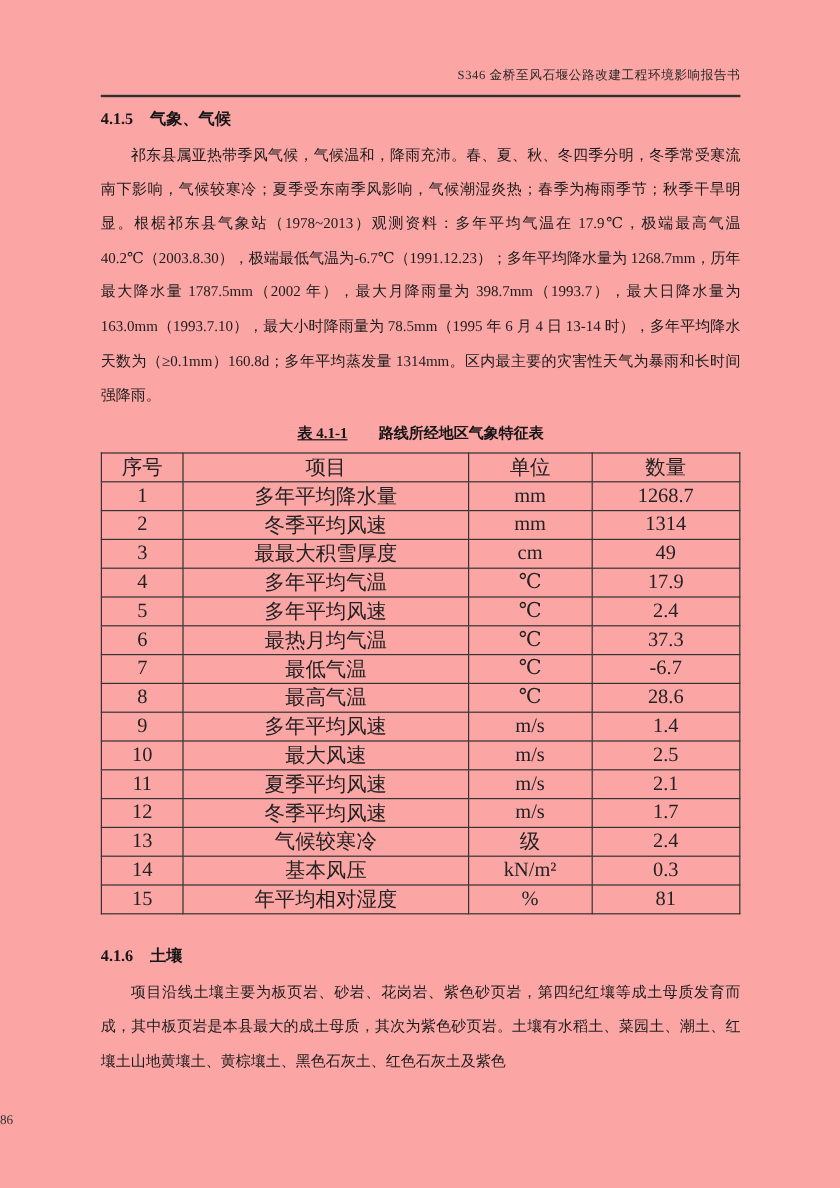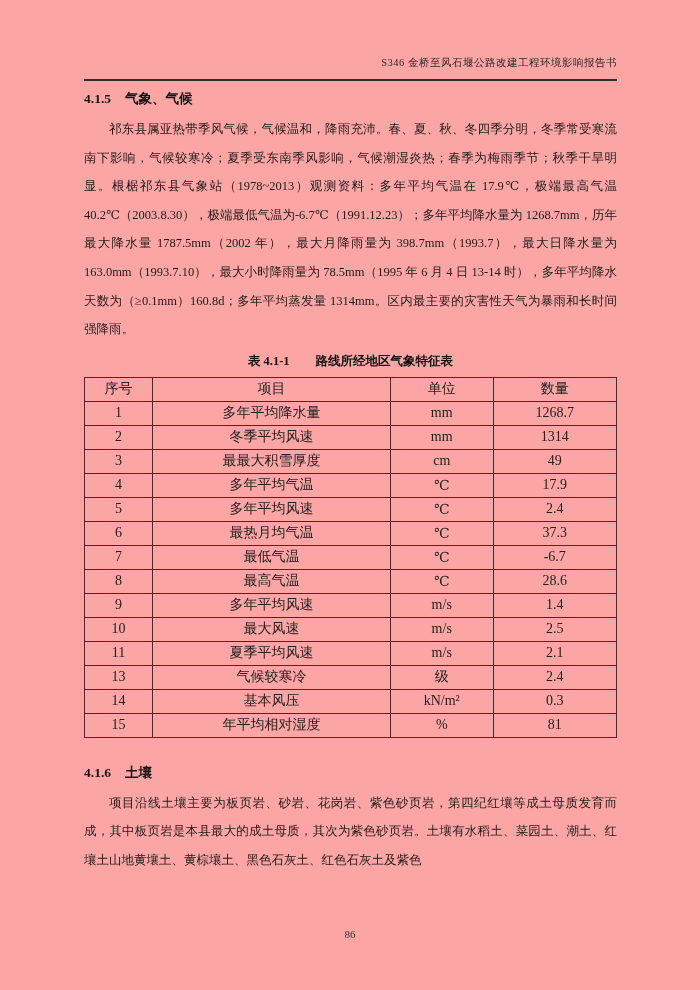--- a/index.html
+++ b/index.html
@@ -50,43 +50,43 @@
     margin: 0;
     color: #1c1c1c;
   }
   .table-caption {
     text-align: center;
     font-weight: bold;
     font-size: 12.5px;
     margin: 9px 0 7px 0;
     color: #141414;
   }
-  .table-caption .cap-label { margin-right: 26px; }
+  .table-caption .cap-label { margin-right: 26px; text-decoration: underline; }
   table.weather {
     width: 100%;
     border-collapse: collapse;
     table-layout: fixed;
-    font-size: 14px;
+    font-size: 17px;
   }
   table.weather th, table.weather td {
     border: 1px solid #333333;
     height: 23px;
     text-align: center;
     vertical-align: middle;
     font-weight: normal;
     padding: 0 2px;
     color: #222222;
   }
   .sec-416 { margin-top: 26px; }
   .page-footer {
     position: absolute;
     bottom: 50px;
     left: 0;
     width: 100%;
-    text-align: center;
+    text-align: left;
     font-size: 11px;
     color: #333333;
   }
 </style>
 </head>
 <body>
 
 <div class="page">
 
   <div class="page-header">
@@ -181,20 +181,26 @@
             <td>m/s</td>
             <td>2.5</td>
           </tr>
           <tr>
             <td>11</td>
             <td>夏季平均风速</td>
             <td>m/s</td>
             <td>2.1</td>
           </tr>
           <tr>
+            <td>12</td>
+            <td>冬季平均风速</td>
+            <td>m/s</td>
+            <td>1.7</td>
+          </tr>
+          <tr>
             <td>13</td>
             <td>气候较寒冷</td>
             <td>级</td>
             <td>2.4</td>
           </tr>
           <tr>
             <td>14</td>
             <td>基本风压</td>
             <td>kN/m²</td>
             <td>0.3</td>

